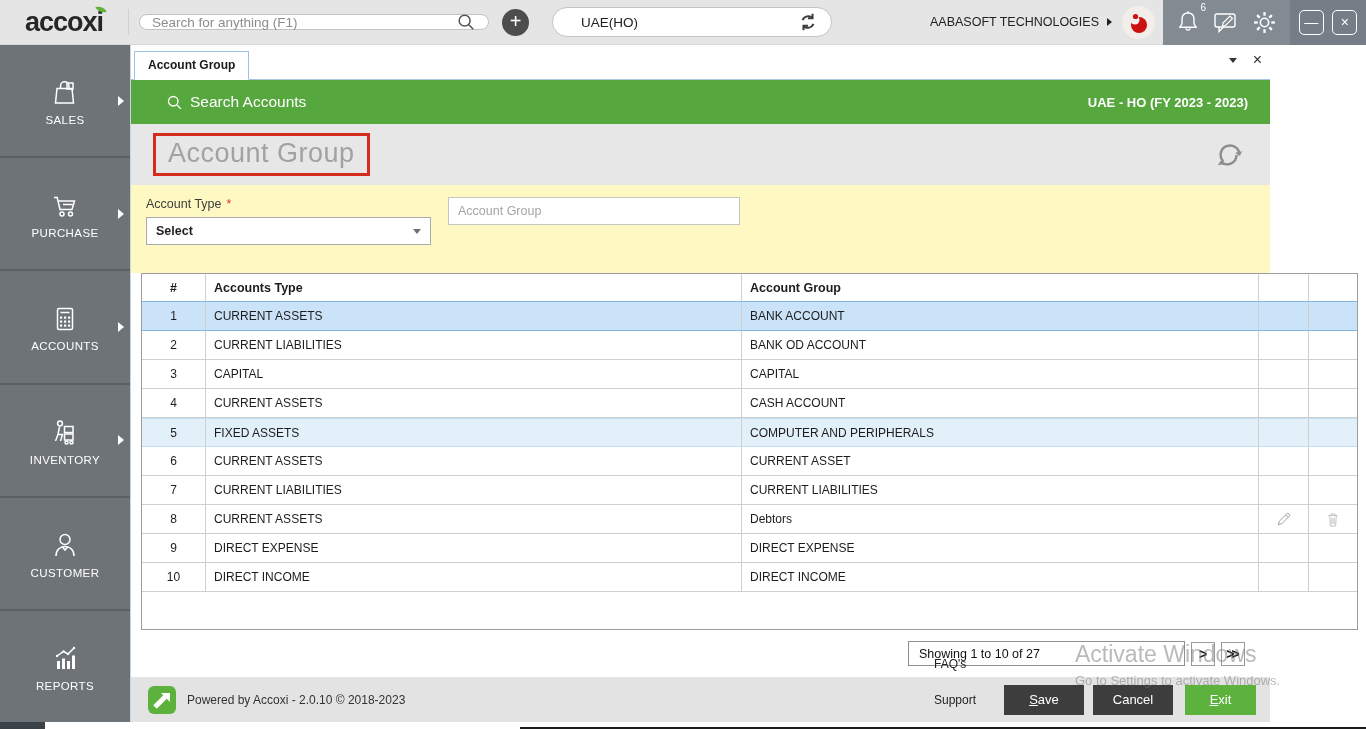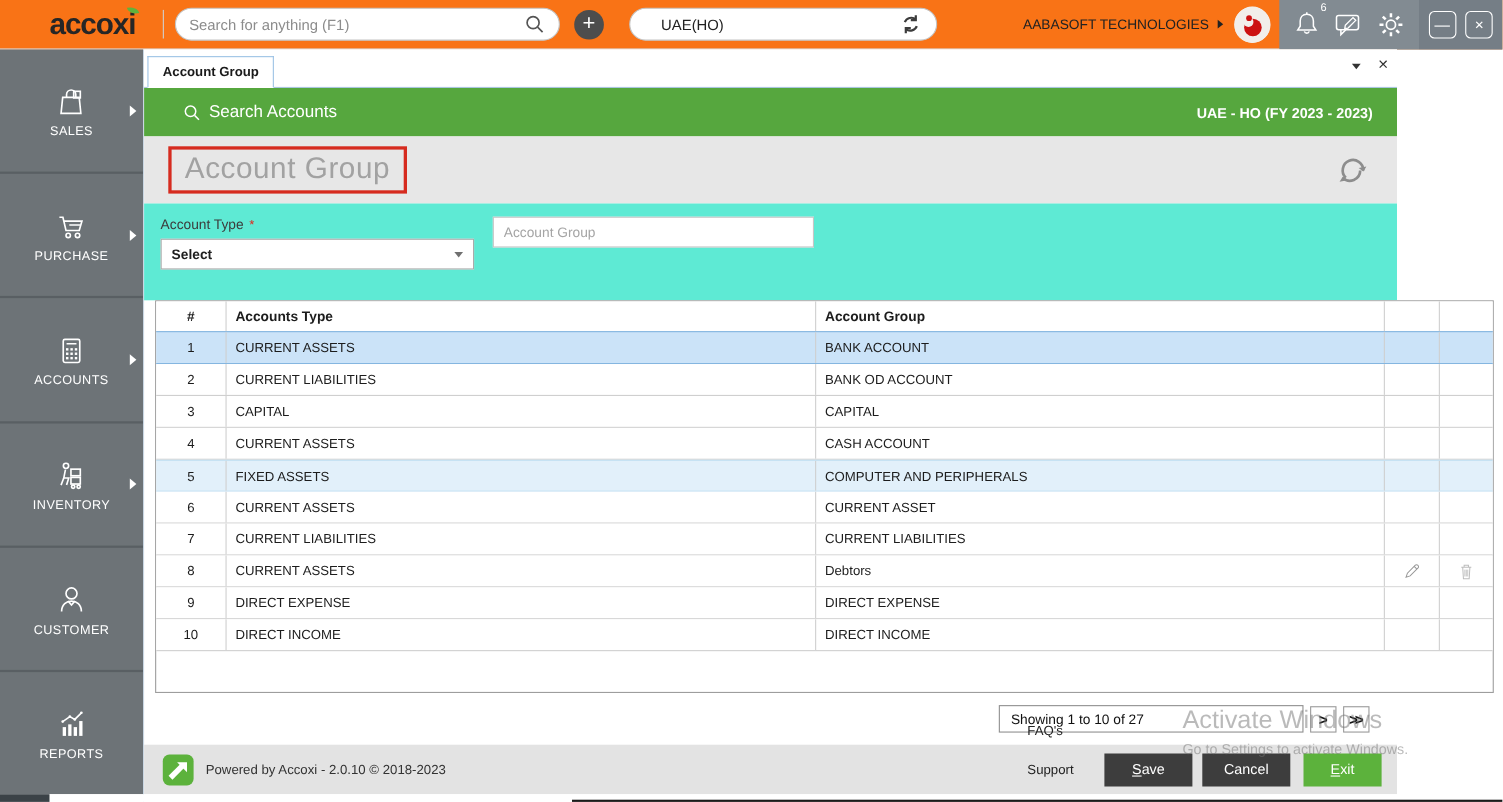--- a/index.html
+++ b/index.html
@@ -1,24 +1,24 @@
 <!DOCTYPE html>
 <html><head>
 <meta charset="utf-8">
 <style>
   * { margin:0; padding:0; box-sizing:border-box; }
   html,body { width:1366px; height:729px; font-family:"Liberation Sans", sans-serif; background:#fff; overflow:hidden; }
   #app { position:relative; width:1366px; height:729px; background:#fff; }
 
   
-  .topbar { position:absolute; top:0; left:0; width:1366px; height:45px; background:#f97316; border-bottom:1px solid #d8d8d8; display:flex; align-items:center;padding-left:20px; }
+  .topbar { position:absolute; top:0; left:0; width:1366px; height:45px; background:#e5e5e5; border-bottom:1px solid #d8d8d8; display:flex; align-items:center; }
   .logo { width:128px; display:flex; align-items:center; justify-content:center; font-weight:bold; font-size:27px; letter-spacing:-1px; color:#262626; position:relative; height:45px; }
   .logo .leaf { position:absolute; top:6px; right:22px; width:10px; height:7px; background:#61b23c; border-radius:0 100% 0 100%; transform:rotate(-12deg); }
   .logo-divider { width:1px; height:26px; background:#d0d0d0; margin-right:10px; }
-  .search-pill { width:350px; height:30px; border:1px solid #c3c3c3; border-radius:16px; display:flex; align-items:center; padding:0 12px; color:#8c8c8c; font-size:13.5px; background:#fff; }
+  .search-pill { width:350px; height:16px; border:1px solid #c3c3c3; border-radius:16px; display:flex; align-items:center; padding:0 12px; color:#8c8c8c; font-size:13.5px; background:#fff; }
   .search-pill .ph { flex:1; }
   .plus-btn { width:27px; height:27px; border-radius:50%; background:#4d4d4d; color:#fff; font-size:20px; line-height:25px; text-align:center; margin-left:13px; cursor:pointer; }
   .branch-pill { width:280px; height:30px; border:1px solid #c3c3c3; border-radius:16px; display:flex; align-items:center; padding:0 12px 0 28px; font-size:13.5px; color:#222; margin-left:23px; background:#fff; }
   .branch-pill .bname { flex:1; }
   .company { display:flex; align-items:center; margin-left:auto; font-size:12.5px; color:#222; }
   .company .caret-right { width:0; height:0; border-left:5px solid #222; border-top:4px solid transparent; border-bottom:4px solid transparent; margin:0 10px 0 8px; }
   .avatar { width:33px; height:33px; border-radius:50%; background:#f1ede9; position:relative; overflow:hidden; margin-right:8px; }
   .icon-panel { width:127px; height:45px; background:#828b92; display:flex; align-items:center; justify-content:space-evenly; }
   .win-panel { width:76px; height:45px; background:#757e86; display:flex; align-items:center; justify-content:space-evenly; }
   .win-btn { width:25px; height:25px; border:1.5px solid #fff; border-radius:5px; color:#fff; display:flex; align-items:center; justify-content:center; font-size:14px; cursor:pointer; }
@@ -41,21 +41,21 @@
   .tab-close { font-size:16px; line-height:14px; cursor:pointer; }
 
   .greenbar { height:44px; background:#56a73e; display:flex; align-items:center; color:#fff; padding:0 22px 0 35px; }
   .greenbar .srch { display:flex; align-items:center; gap:7px; font-size:15.5px; cursor:pointer; }
   .greenbar .fy { margin-left:auto; font-size:13px;font-weight:bold; }
 
   .titlestrip { height:61px; background:#e7e7e7; display:flex; align-items:center; padding:0 25px 0 22px; }
   .page-title { border:3px solid #d62b1f; padding:2px 12px 4px; font-size:27px; font-weight:300; color:#a2a2a2; letter-spacing:.5px; }
   .refresh { margin-left:auto; cursor:pointer; }
 
-  .formarea { height:88px; background:#5eead4; padding:12px 0 0 15px; display:flex; gap:17px; }
+  .formarea { height:88px; background:#fef9c3; padding:12px 0 0 15px; display:flex; gap:17px; }
   .ffield { display:flex; flex-direction:column; }
   .flabel { font-size:12.5px; color:#3c3c3c; margin-bottom:6px; }
   .req { color:#e02b20; margin-left:5px; font-size:12px; }
   .fselect { width:285px; height:28px; border:1px solid #ababab; display:flex; align-items:center; padding:0 9px; font-size:12.5px; font-weight:bold; color:#1f1f1f; cursor:pointer; background:#fff; }
   .fselect .sel-caret { margin-left:auto; width:0; height:0; border-top:5px solid #707070; border-left:4.5px solid transparent; border-right:4.5px solid transparent; }
   .finput { width:292px; height:28px; border:1px solid #c6c6c6; padding:0 9px; font-size:12.5px; color:#222; font-family:"Liberation Sans",sans-serif; }
   .finput::placeholder { color:#a5a5a5; }
 
   
   .tablewrap { margin-left:10px; width:1217px; height:357px; border:1px solid #9d9d9d; background:#fff; }

